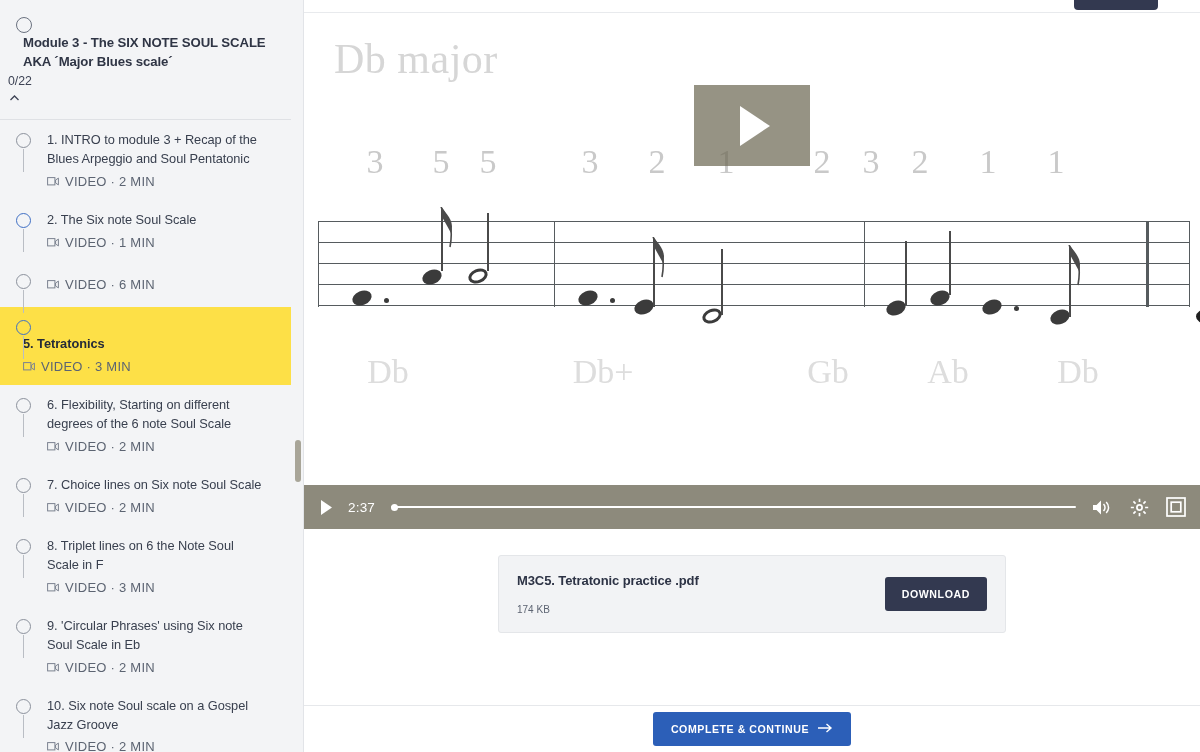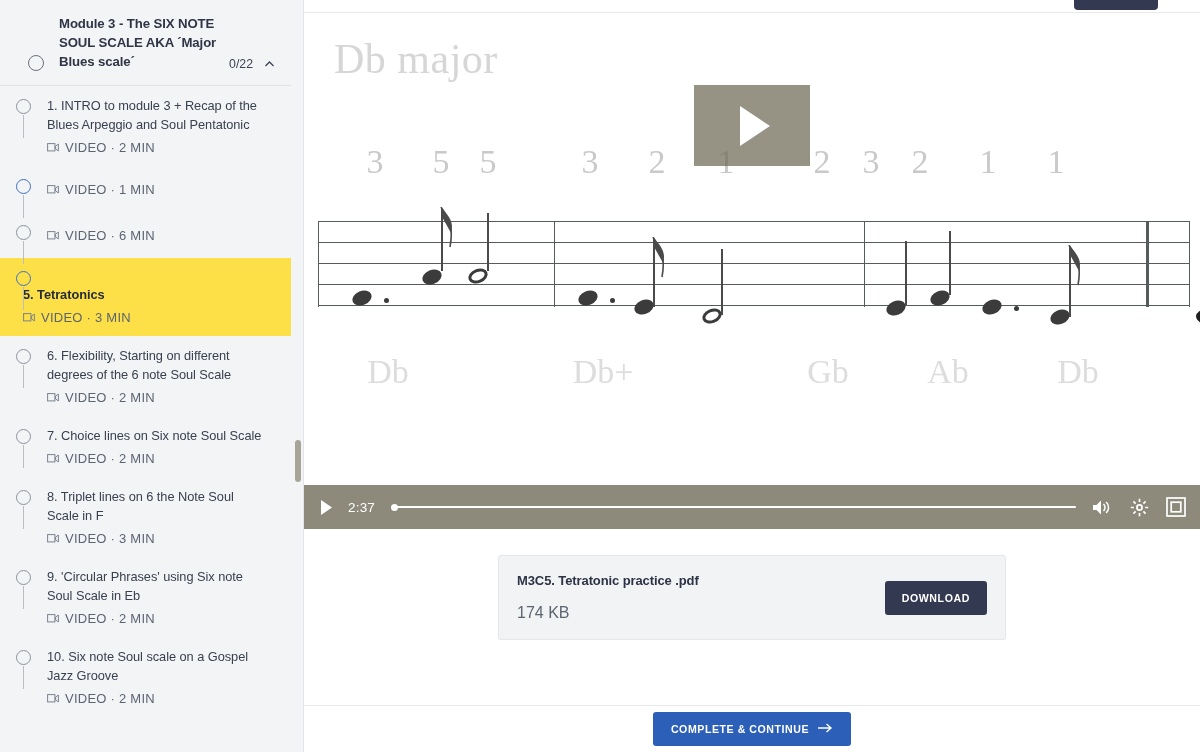--- a/index.html
+++ b/index.html
@@ -15,24 +15,25 @@
   .sidebar {
     width: 304px; height: 752px;
     background: #f3f4f6;
     border-right: 1px solid #e2e4e8;
     position: relative;
     overflow: hidden;
   }
   .sidebar-inner { padding: 0 12px 0 0; }
 
   .module-header {
-    display: flex; align-items: flex-end;
-    padding: 14px 14px 14px 20px;
+    display: flex; align-items: flex-start;
+    padding: 14px 14px 14px 8px;
     border-bottom: 1px solid #dfe1e5;
     margin: 0 0 0 0;
+    flex-direction: column;
   }
   .mh-circle {
     width: 16px; height: 16px; border-radius: 50%;
     border: 1.6px solid #6b7280;
     flex: 0 0 16px; margin-top: 3px; margin-left: 8px;
     background: transparent;
   }
   .mh-text {
     flex: 1; padding-left: 15px; padding-right: 4px;
     font-size: 13.2px; font-weight: bold; line-height: 1.45;
@@ -214,21 +215,21 @@
     background: #f2f3f5; border: 1px solid #e4e6e9;
     border-radius: 3px;
     padding: 17px 18px;
     display: flex; align-items: center; justify-content: space-between;
   }
   .dl-info .dl-name {
     font-size: 13px; font-weight: bold; color: #2d3345;
     letter-spacing: -0.1px;
   }
   .dl-info .dl-size {
-    font-size: 16px; color: #5d6472; margin-top: 16px;
+    font-size: 10px; color: #5d6472; margin-top: 16px;
   }
   .dl-btn {
     background: #333950; color: #fff; border: none;
     border-radius: 3px; padding: 11px 17px;
     font-size: 10.6px; font-weight: bold; letter-spacing: 0.6px;
     font-family: "Liberation Sans", sans-serif; cursor: pointer;
   }
 
   .footer {
     position: absolute; left: 0; right: 0; bottom: 0;
@@ -279,20 +280,21 @@
                 <span>VIDEO · 2 MIN</span>
               </div>
             </div>
           </div>
           <div class="lesson">
             <div class="bullet-col">
               <div class="track"></div>
               <div class="bullet" style="border-color: rgb(63, 111, 196);"></div>
             </div>
             <div class="ltext">
+              <div class="ltitle">2. The Six note Soul Scale</div>
               <div class="lmeta">
                 <span class="vicon"><svg width="12" height="9" viewBox="0 0 12 9">
                     <rect x="0.6" y="0.6" width="7.3" height="7.3" stroke="#7b8290" stroke-width="1" fill="none"></rect>
                     <path d="M8.6 3 L11.4 1.1 v6.8 L8.6 6 Z" fill="none" stroke="#7b8290" stroke-width="1"></path>
                   </svg></span>
                 <span>VIDEO · 1 MIN</span>
               </div>
             </div>
           </div>
           <div class="lesson">

